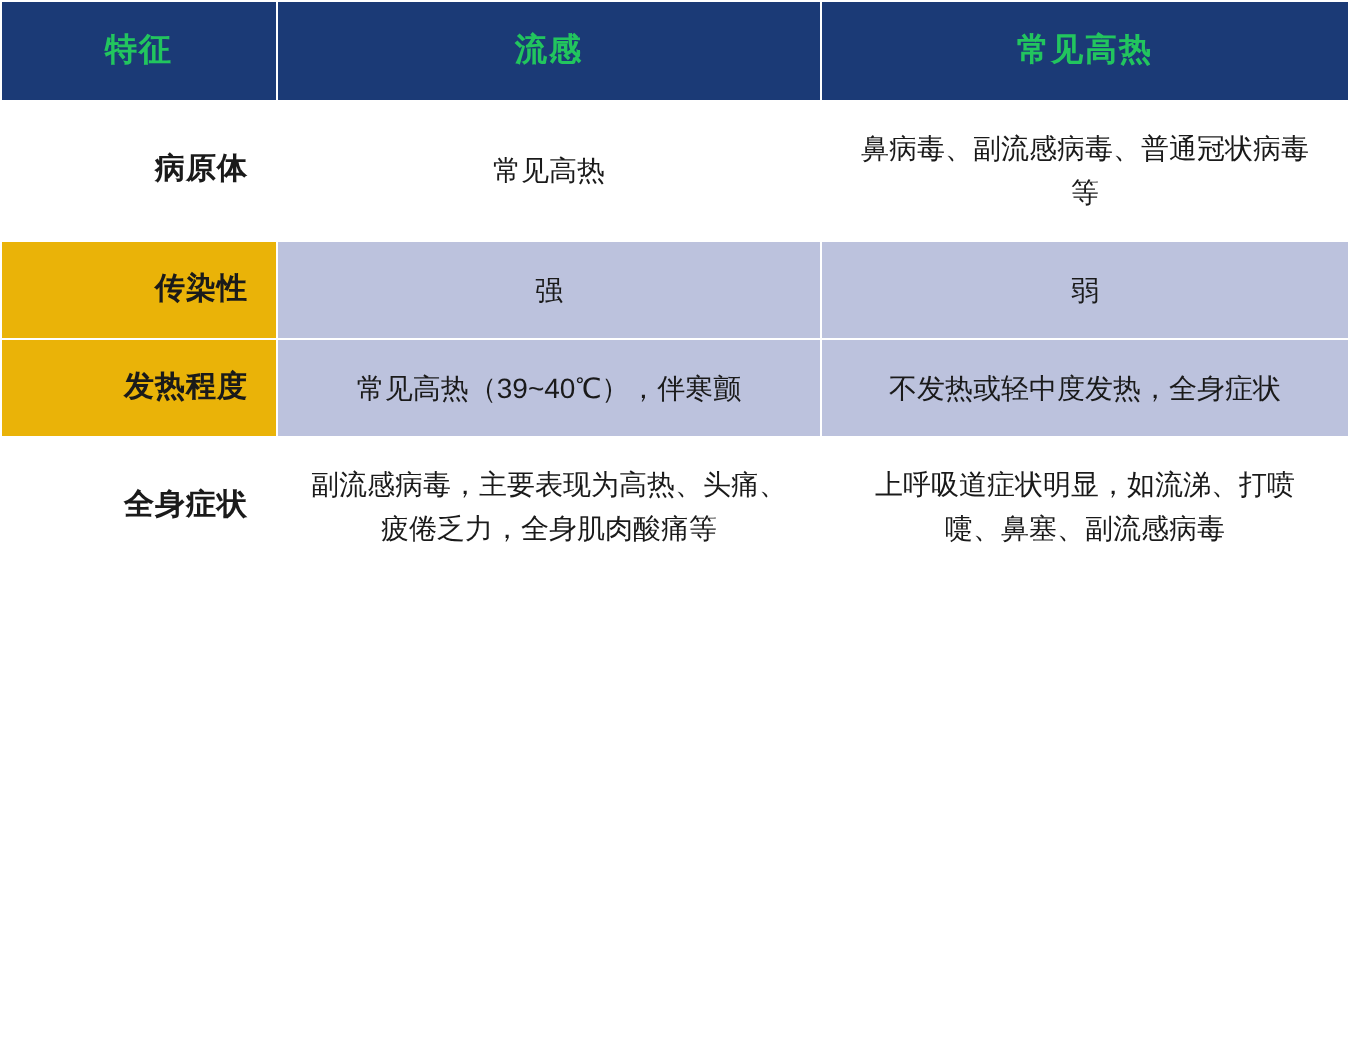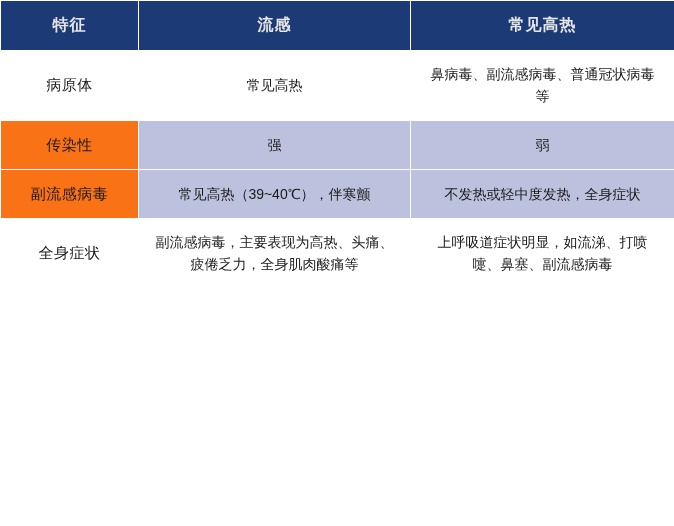--- a/index.html
+++ b/index.html
@@ -17,56 +17,56 @@
     width: 674px;
     border-collapse: collapse;
     table-layout: fixed;
   }
   #comparison-table col.c1 { width: 138px; }
   #comparison-table col.c2 { width: 272px; }
   #comparison-table col.c3 { width: 264px; }
 
   #comparison-table th {
     background: #1b3a76;
-    color: #e5e5e5;
+    color: #22c55e;
     font-size: 16px;
     font-weight: bold;
     text-align: center;
     padding: 14px 6px;
     border: 1px solid #ffffff;
     letter-spacing: 1px;
   }
   #comparison-table td {
     border: 1px solid #ffffff;
     font-size: 14px;
     color: #1a1a1a;
     padding: 12px 14px;
     line-height: 1.6;
     vertical-align: middle;
   }
   #comparison-table td.label {
-    font-weight: normal;
-    text-align: center;
+    font-weight: bold;
+    text-align: right;
     font-size: 15px;
     letter-spacing: 0.5px;
   }
   #comparison-table td.value {
     text-align: center;
   }
   #comparison-table tr.odd td {
     background: #ffffff;
   }
   #comparison-table tr.even td {
     background: #bcc2dd;
   }
   #comparison-table tr.odd td.label {
     background: #ffffff;
   }
   #comparison-table tr.even td.label {
-    background: #f97316;
+    background: #eab308;
   }
 </style>
 </head>
 <body>
 
 <table id="comparison-table">
   <colgroup>
     <col class="c1">
     <col class="c2">
     <col class="c3">
@@ -83,21 +83,21 @@
       <td class="label">病原体</td>
       <td class="value">常见高热</td>
       <td class="value">鼻病毒、副流感病毒、普通冠状病毒等</td>
     </tr>
     <tr class="even">
       <td class="label">传染性</td>
       <td class="value">强</td>
       <td class="value">弱</td>
     </tr>
     <tr class="even">
-      <td class="label">副流感病毒</td>
+      <td class="label">发热程度</td>
       <td class="value">常见高热（39~40℃），伴寒颤</td>
       <td class="value">不发热或轻中度发热，全身症状</td>
     </tr>
     <tr class="odd">
       <td class="label">全身症状</td>
       <td class="value">副流感病毒，主要表现为高热、头痛、疲倦乏力，全身肌肉酸痛等</td>
       <td class="value">上呼吸道症状明显，如流涕、打喷嚏、鼻塞、副流感病毒</td>
     </tr>
   </tbody>
 </table>

